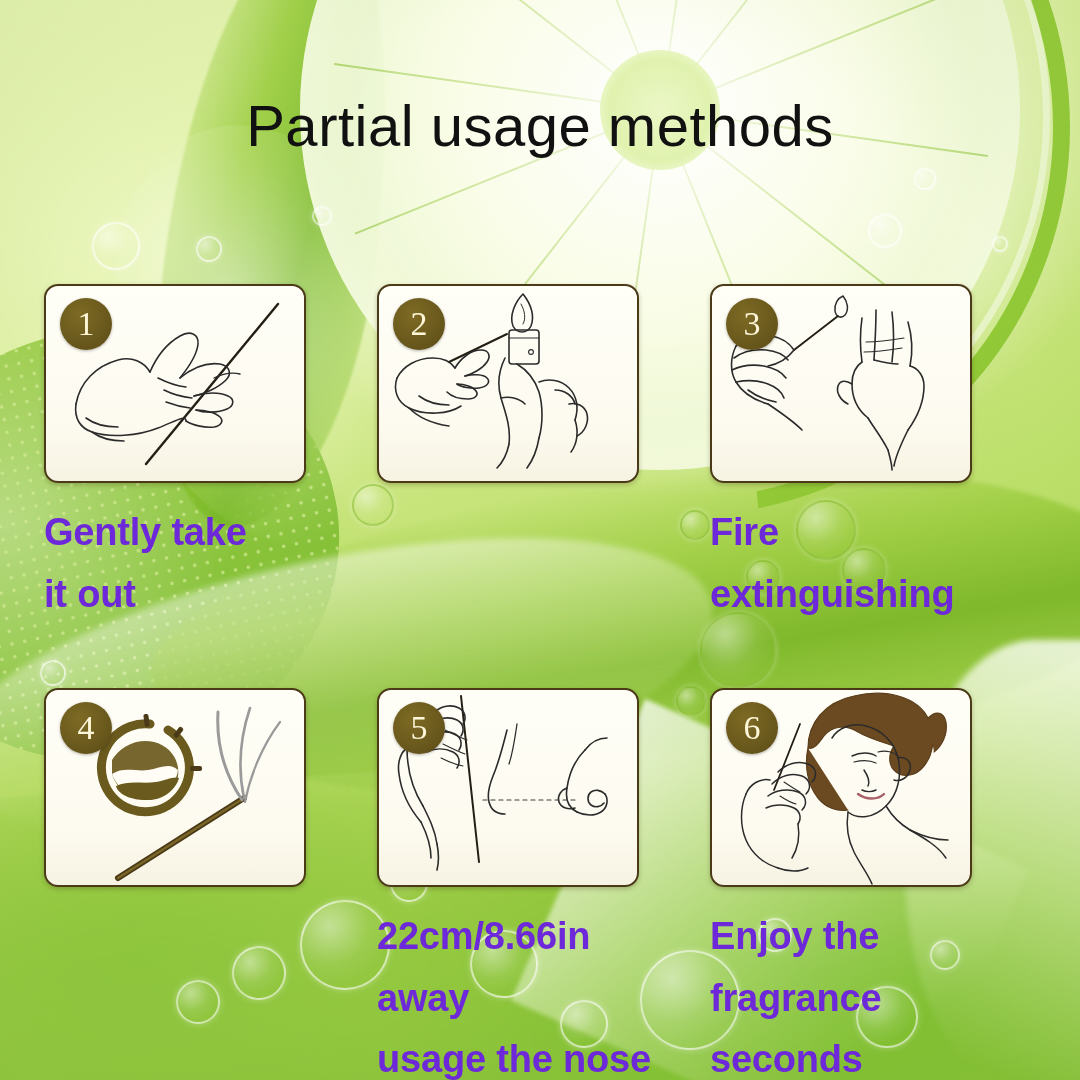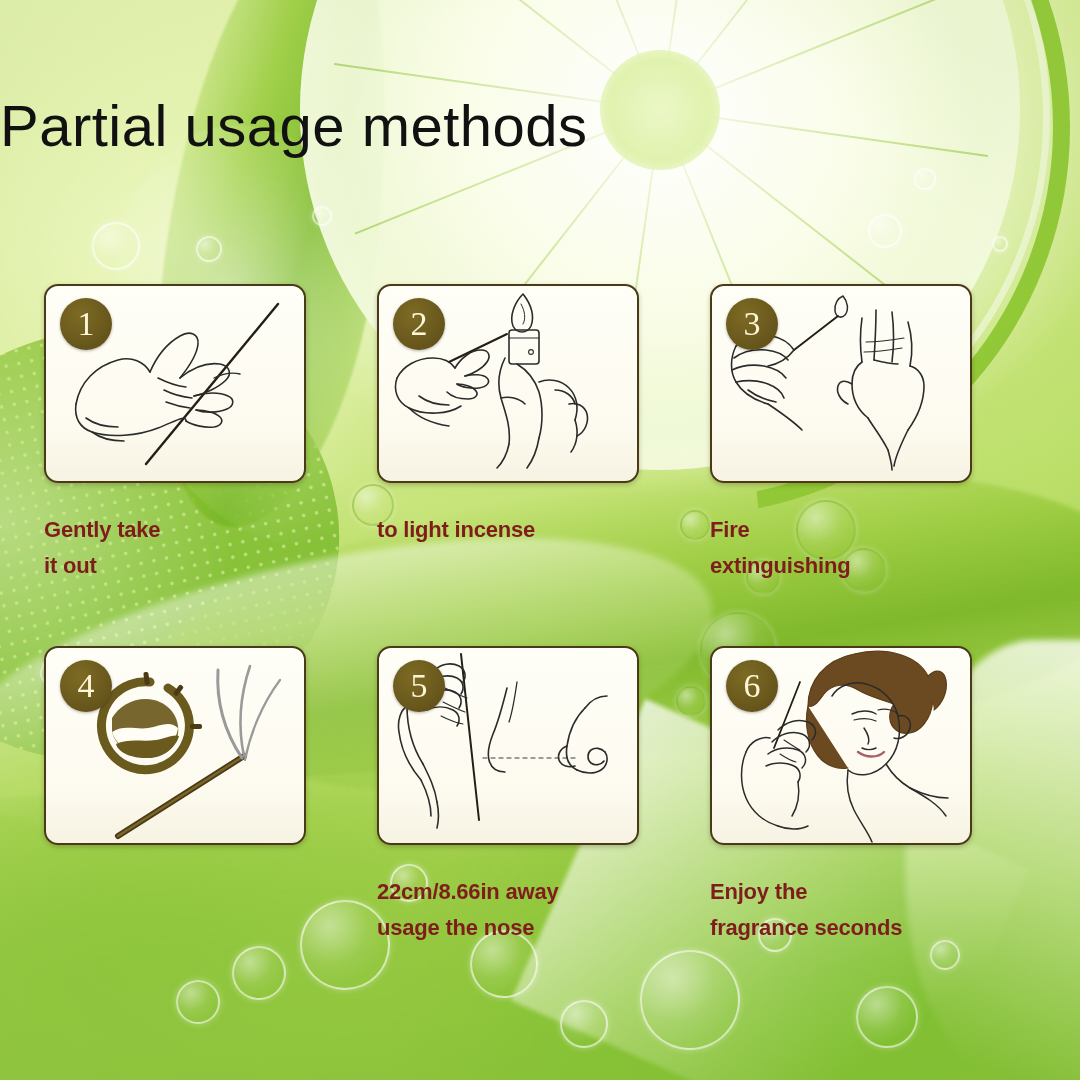--- a/index.html
+++ b/index.html
@@ -114,21 +114,21 @@
     box-shadow:0 0 6px rgba(255,255,255,.35);
   }
   .bub.d{border-color:rgba(140,190,60,.55);}
   .bg-vignette{
     position:absolute;inset:0;
     background:radial-gradient(ellipse 85% 80% at 50% 45%, rgba(255,255,255,0) 55%, rgba(120,170,50,.16) 100%);
   }
 
   
   .title{
-    position:absolute;left:0;right:0;top:92px;text-align:left;
+    position:absolute;left:0;right:0;top:92px;text-align:center;
     font-size:58px;font-weight:400;letter-spacing:.5px;color:#111;
     font-family:"Liberation Sans","DejaVu Sans",sans-serif;
   }
 
   
   .grid{position:absolute;left:44px;top:284px;width:1000px;}
   .row{display:flex;}
   .row.r2{margin-top:63px;}
   .cell{width:333px;position:relative;}
 
@@ -145,22 +145,22 @@
     background:radial-gradient(circle at 38% 32%, #7d6a24 0%, #6b5a1d 55%, #5a4b17 100%);
     color:#fdf6d8;font-size:34px;line-height:52px;text-align:center;font-weight:400;
     font-family:"Liberation Serif","DejaVu Serif",serif;
     box-shadow:0 1px 3px rgba(0,0,0,.3);
     z-index:4;
   }
   .art{position:absolute;inset:0;z-index:2;}
   .art svg{width:100%;height:100%;display:block;}
 
   .caption{
-    margin-top:29px;width:300px;
-    font-size:22px;font-weight:bold;color:#7f1d1d;line-height:1.62;
+    margin-top:19px;width:300px;
+    font-size:38px;font-weight:bold;color:#6d28d9;line-height:1.62;
     letter-spacing:-.2px;
   }
   .caption span{display:block;}
 </style>
 </head>
 <body>
 
 <div class="stage">
 
   <div class="bg">
@@ -282,21 +282,20 @@
               <path d="M160 152 C158 164 154 174 148 182"></path>
               <path d="M160 96 C170 92 182 94 190 102 C198 110 200 122 196 134"></path>
               <path d="M176 104 C186 104 194 110 196 118"></path>
               <path d="M190 118 C198 116 206 120 208 128 C210 136 206 146 198 150"></path>
               <path d="M196 134 C200 146 198 158 192 166"></path>
               <path d="M122 112 C130 110 140 112 146 118"></path>
             </svg>
           </div>
         </div>
         <div class="caption">
-          <span>to light incense</span>
         </div>
       </div>
 
       <div class="cell c3">
         <div class="card">
           <div class="badge">3</div>
           <div class="art">
             <svg viewBox="0 0 258 195" fill="none" stroke="#2b2b2b" stroke-width="1.6" stroke-linecap="round" stroke-linejoin="round">
               <path d="M131 10 C136 16 137 24 133 29 C129 33 124 31 123 25 C122 18 126 12 131 10 Z" stroke-width="1.5"></path>
               <line x1="126" y1="30" x2="82" y2="64" stroke="#241f14" stroke-width="1.9"></line>

